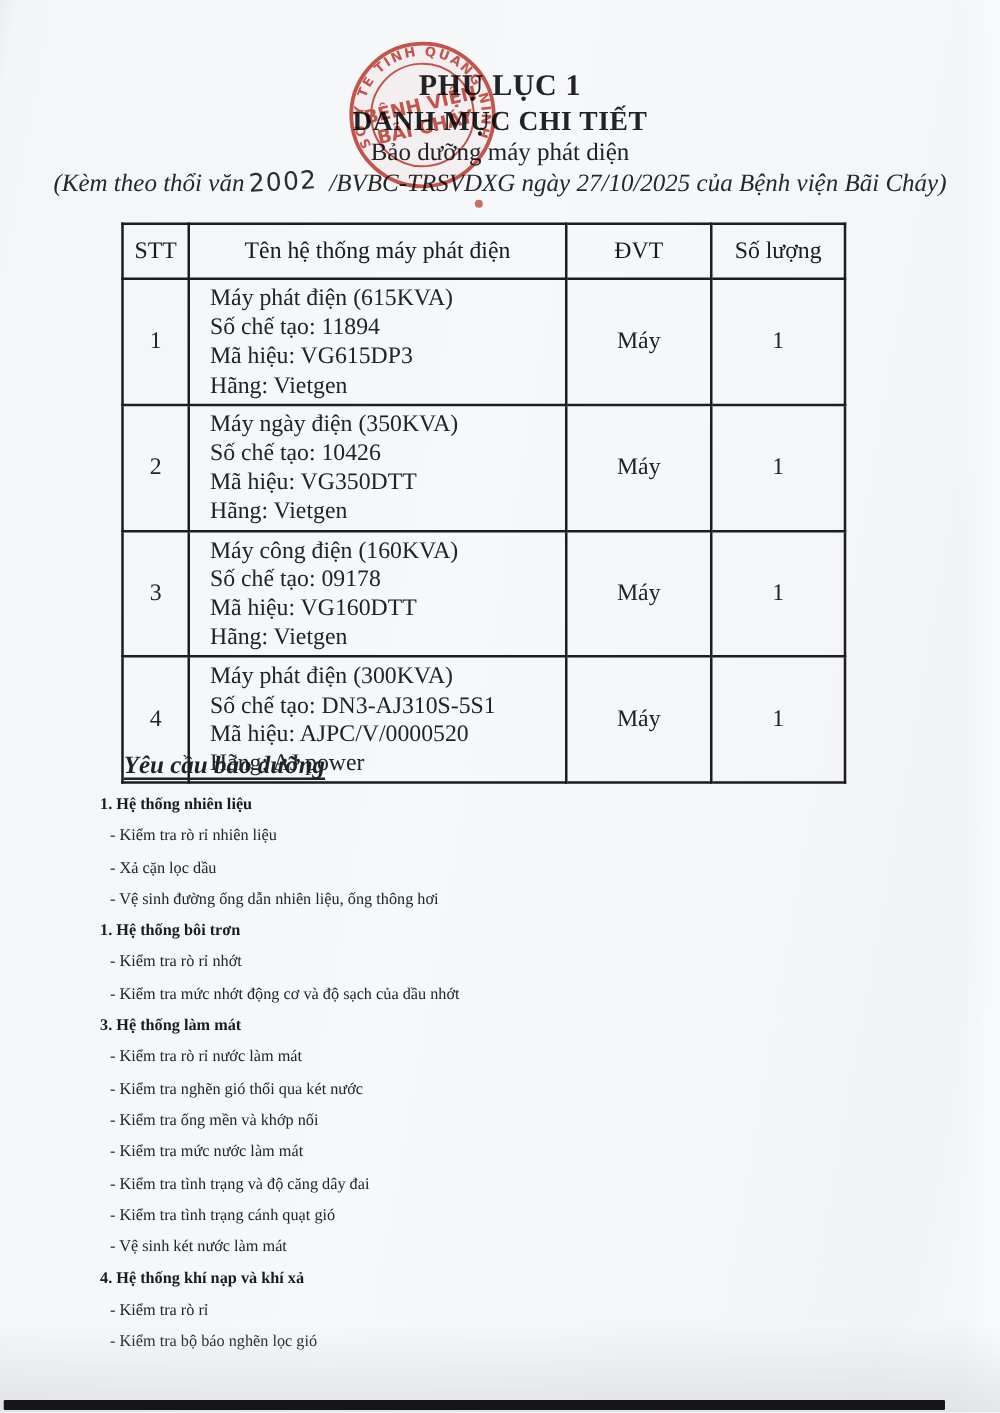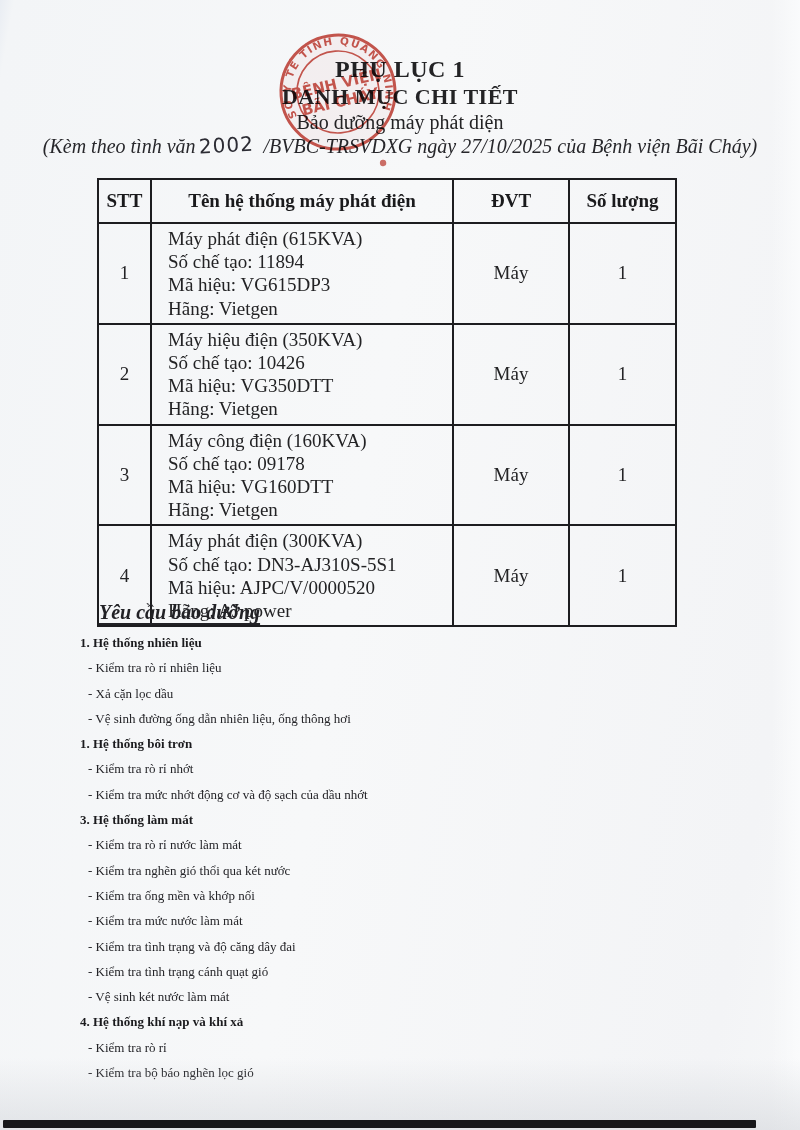--- a/index.html
+++ b/index.html
@@ -28,21 +28,21 @@
     margin:0 10px 0 3px; color:#2c2c34; letter-spacing:1px; }
 
   
   .stamp { position:absolute; left:252px; top:6px; mix-blend-mode:multiply; opacity:0.85;
     transform:rotate(-4deg); transform-origin:50% 50%; }
 
   
   .gen-table { position:absolute; left:97px; top:178px; border-collapse:collapse;
     table-layout:fixed; width:578px; background:transparent; }
   .gen-table th, .gen-table td { border:2px solid #1d1d20; }
-  .gen-table th { height:44px; font-size:19px; font-weight:bold; text-align:center; color:#1a1a1c; }
+  .gen-table th { height:44px; font-size:19px; font-weight:normal; text-align:center; color:#1a1a1c; }
   .gen-table td { height:93px; font-size:19px; vertical-align:middle; }
   .cell-center { text-align:center; }
   .name-cell { padding:3px 6px 3px 16px; }
   .name-cell div { line-height:23.2px; white-space:nowrap; }
 
   
   .req-heading { position:absolute; left:99px; top:601px; font-style:italic; font-weight:600;
     font-size:20px; color:#222226; text-decoration:underline; text-underline-offset:4px; }
   .req-list { position:absolute; left:80px; top:630px; font-size:13px; color:#242428; }
   .req-line { height:25.3px; line-height:25.3px; white-space:nowrap; }
@@ -51,21 +51,21 @@
 </style>
 </head>
 <body>
 
 <div class="title-block">
   <div class="t1">PHỤ LỤC 1</div>
   <div class="t2">DANH MỤC CHI TIẾT</div>
   <div class="t3">Bảo dưỡng máy phát diện</div>
 </div>
 
-<div class="ref-line"><span>(Kèm theo tình văn</span><span class="hand">2002</span><span>/BVBC-TRSVDXG ngày 27/10/2025 của Bệnh viện Bãi Cháy)</span></div>
+<div class="ref-line"><span>(Kèm theo thổi văn</span><span class="hand">2002</span><span>/BVBC-TRSVDXG ngày 27/10/2025 của Bệnh viện Bãi Cháy)</span></div>
 
 <svg class="stamp" width="172" height="172" viewBox="0 0 172 172">
   <circle cx="86" cy="86" r="57" fill="rgba(200,60,50,0.05)" stroke="#c0392f" stroke-width="3"></circle>
   <circle cx="86" cy="86" r="41" fill="none" stroke="#c0392f" stroke-width="1.6"></circle>
   <path id="ringPath" d="M 52,119 A 47.4,47.4 0 1 1 120,119" fill="none"></path>
   <text font-size="10.5" font-weight="bold" fill="#c0392f" letter-spacing="1.5" font-family="DejaVu Sans, sans-serif">
     <textPath href="#ringPath" startOffset="50%" text-anchor="middle">SỞ Y TẾ TỈNH QUẢNG NINH</textPath>
   </text>
   <g transform="rotate(-9 86 86)">
     <text x="86" y="83" text-anchor="middle" font-size="15" font-weight="bold" fill="#c0392f" font-family="DejaVu Sans, sans-serif">BỆNH VIỆN</text>
@@ -95,21 +95,21 @@
       <div>Số chế tạo: 11894</div>
       <div>Mã hiệu: VG615DP3</div>
       <div>Hãng: Vietgen</div>
     </td>
     <td class="cell-center">Máy</td>
     <td class="cell-center">1</td>
   </tr>
   <tr>
     <td class="cell-center">2</td>
     <td class="name-cell">
-      <div>Máy hiệu điện (350KVA)</div>
+      <div>Máy ngày điện (350KVA)</div>
       <div>Số chế tạo: 10426</div>
       <div>Mã hiệu: VG350DTT</div>
       <div>Hãng: Vietgen</div>
     </td>
     <td class="cell-center">Máy</td>
     <td class="cell-center">1</td>
   </tr>
   <tr>
     <td class="cell-center">3</td>
     <td class="name-cell">

